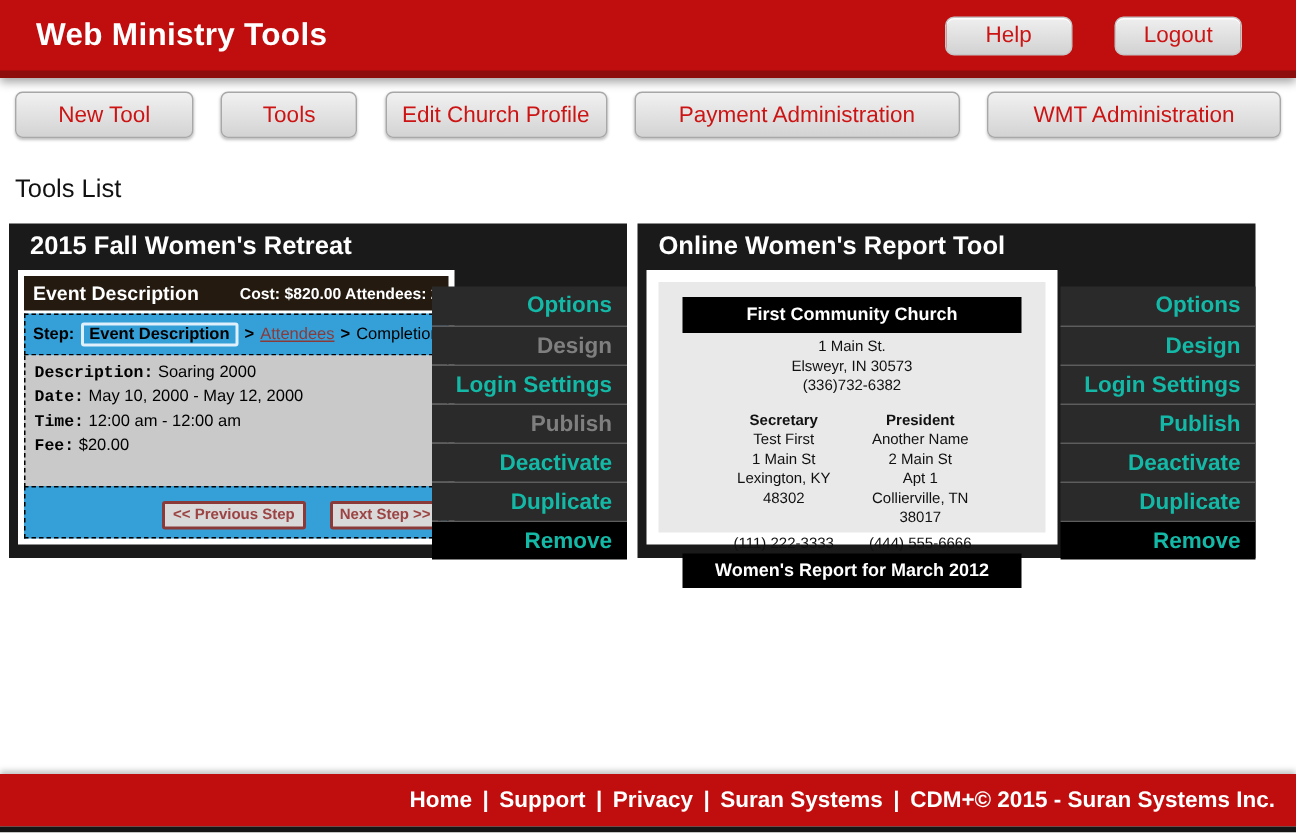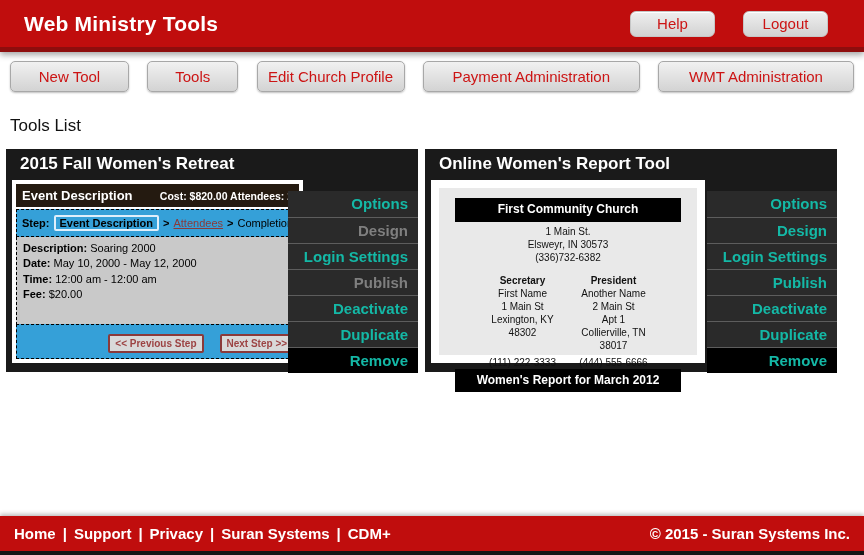--- a/index.html
+++ b/index.html
@@ -113,21 +113,21 @@
     padding:0 4px;background:transparent;
   }
   .step-sep{font-weight:bold;}
   .step-link{color:var(--maroon,#8b3a3a);text-decoration:underline;}
   .ev-content{
     background:var(--content_gray,#c9c9c9);
     border:1px dashed #000;border-top:none;
     padding:4px 6px;font-size:11px;line-height:1.4;color:#000;
     flex:1 1 auto;
   }
-  .ev-field b{font-weight:bold;}
+  .ev-field b{font-weight:bold;font-family:Liberation Mono, monospace;}
   .ev-footer{
     background:var(--step_blue,#35a0d8);
     border:1px dashed #000;border-top:1px dashed #000;margin-top:-1px;
     padding:9px 4px 5px;flex:0 0 auto;
     display:flex;justify-content:flex-end;gap:16px;align-items:center;
   }
   .step-btn{
     background:#d9d9d9;color:#9c4343;
     border:2px solid var(--maroon,#8b3a3a);border-radius:2px;
     font-family:"Liberation Sans",sans-serif;
@@ -153,21 +153,21 @@
   .addr{margin-top:3px;}
   .cols{display:flex;margin-top:10px;padding:0 30px;}
   .col{flex:1;display:flex;flex-direction:column;}
   .col-title{font-weight:bold;}
   .col-phone{margin-top:auto;padding-top:4px;}
   .report-bar.bottom{margin-top:auto;}
   
   .app-footer{
     background:var(--accent_red,#c00d0d);
     color:#fff;flex:0 0 35px;
-    display:flex;align-items:center;justify-content:space-between;
+    display:flex;align-items:center;justify-content:flex-end;
     padding:0 14px;font-size:15px;font-weight:bold;
     box-shadow:0 -2px 4px rgba(0,0,0,.25);
   }
   .footer-links{display:flex;align-items:center;gap:7px;}
   .footer-link{cursor:pointer;}
   .bottom-strip{background:#151515;flex:0 0 4px;}
 </style>
 </head>
 <body>
 
@@ -245,21 +245,21 @@
             <div class="report">
               <div class="report-bar">First Community Church</div>
               <div class="addr">
                 <div>1 Main St.</div>
                 <div>Elsweyr, IN 30573</div>
                 <div>(336)732-6382</div>
               </div>
               <div class="cols">
                 <div class="col">
                   <div class="col-title">Secretary</div>
-                  <div>First Name</div>
+                  <div>Test First</div>
                   <div>1 Main St</div>
                   <div>Lexington, KY 48302</div>
                   <div class="col-phone">(111) 222-3333</div>
                 </div>
                 <div class="col">
                   <div class="col-title">President</div>
                   <div>Another Name</div>
                   <div>2 Main St</div>
                   <div>Apt 1</div>
                   <div>Collierville, TN 38017</div>

